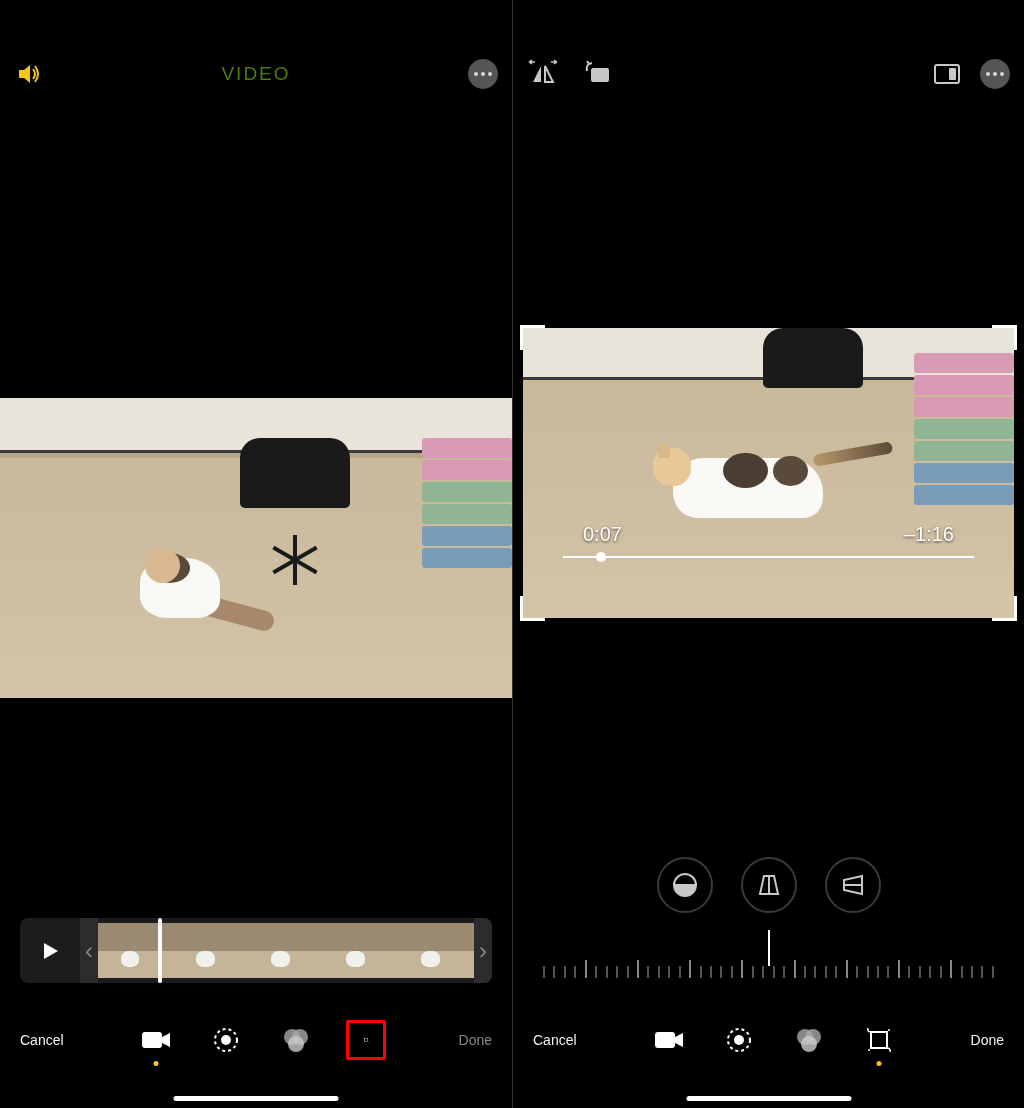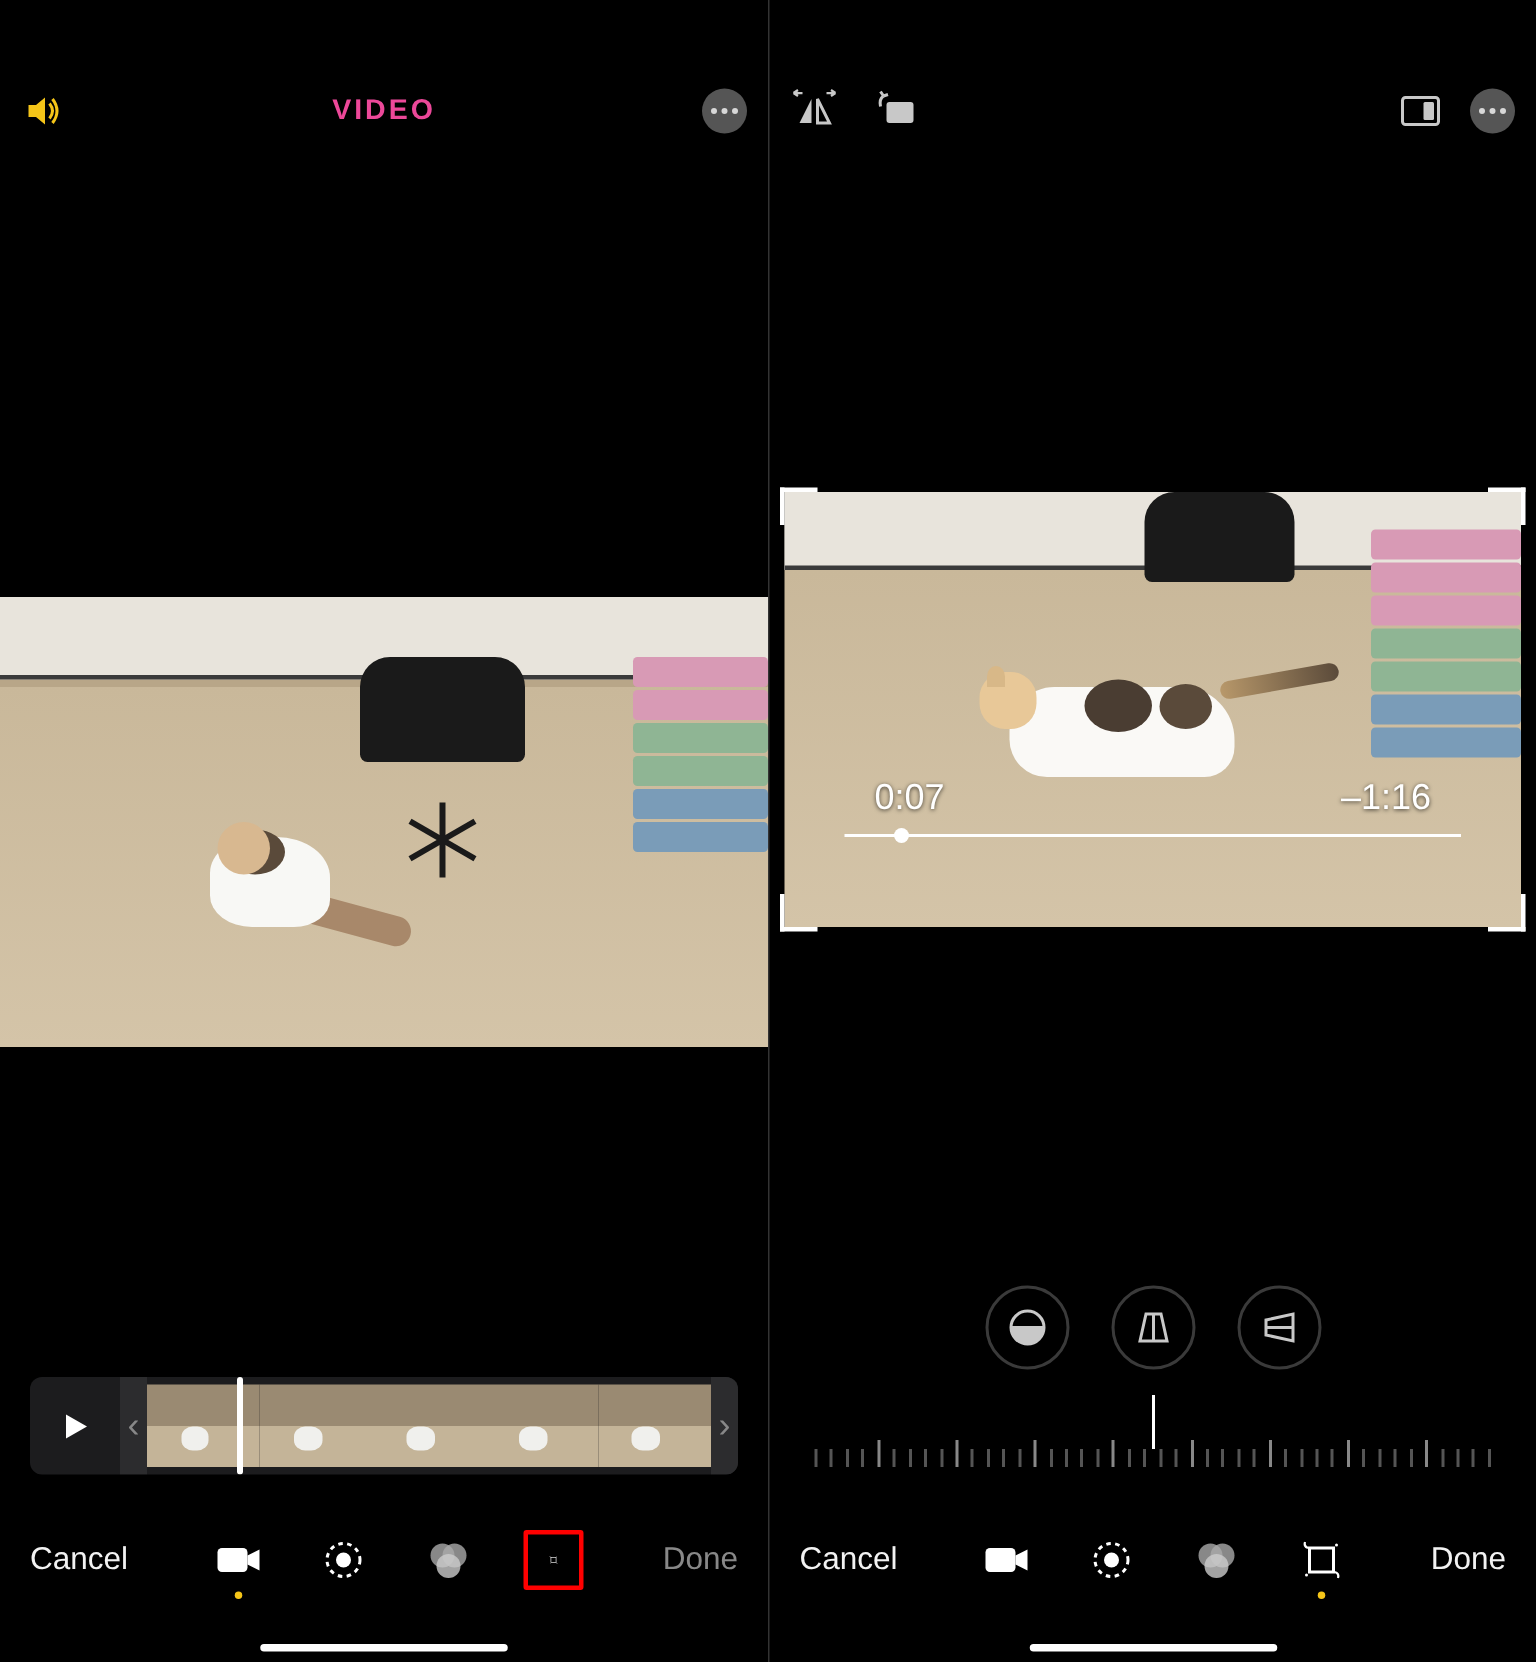--- a/index.html
+++ b/index.html
@@ -36,23 +36,23 @@
       display: flex;
       gap: 24px;
       align-items: center;
     }
     .topbar-group-right {
       display: flex;
       gap: 20px;
       align-items: center;
     }
     .title-label {
-      color: #ec4899;
+      color: #4d7c0f;
       font-size: 19px;
-      font-weight: 700;
+      font-weight: 400;
       letter-spacing: 2px;
     }
     .sound-icon {
       width: 30px;
       height: 30px;
       display: flex;
       align-items: center;
       justify-content: center;
     }
     .more-button {
@@ -162,21 +162,21 @@
       align-items: center;
       justify-content: space-between;
       padding: 0 12px;
       position: absolute;
       bottom: 18px;
       left: 0;
       right: 0;
     }
     .cancel-btn, .done-btn {
       color: #f2f2f2;
-      font-size: 21px;
+      font-size: 14px;
       background: none;
       border: none;
       padding: 8px;
     }
     .done-btn { color: #888; }
     .done-btn-right { color: #f2f2f2; }
     .tool-icons {
       display: flex;
       gap: 30px;
       align-items: center;
@@ -239,21 +239,21 @@
     .chair-r { position: absolute; top: 0; left: 220px; width: 160px; height: 150px; }
     .drawers-r { position: absolute; top: 25px; right: 0; width: 100px; height: 160px; }
     .cat-right { position: absolute; top: 110px; left: 130px; width: 220px; height: 100px; }
     .cat-body-r { position: absolute; top: 20px; left: 20px; width: 150px; height: 60px; background: #faf9f6; border-radius: 30px 35px 20px 25px; }
     .cat-spot-r1 { position: absolute; top: 15px; left: 70px; width: 45px; height: 35px; background: #4a3d32; border-radius: 50%; }
     .cat-spot-r2 { position: absolute; top: 18px; left: 120px; width: 35px; height: 30px; background: #5a4a3a; border-radius: 50%; }
     .cat-tail-r { position: absolute; top: 10px; left: 160px; width: 80px; height: 12px; background: linear-gradient(to right, #b8986a, #5a4a3a); border-radius: 10px; transform: rotate(-10deg); }
     .cat-head-r { position: absolute; top: 10px; left: 0; width: 38px; height: 38px; background: #e8c898; border-radius: 45%; }
     .cat-ear-r { position: absolute; top: 6px; left: 5px; width: 12px; height: 14px; background: #d8b888; border-radius: 50% 50% 0 0; }
     
-    .time-overlay { position: absolute; bottom: 72px; left: 60px; right: 60px; display: flex; justify-content: space-between; color: #fff; font-size: 24px; text-shadow: 0 1px 3px rgba(0,0,0,0.7); }
+    .time-overlay { position: absolute; bottom: 72px; left: 60px; right: 60px; display: flex; justify-content: space-between; color: #fff; font-size: 20px; text-shadow: 0 1px 3px rgba(0,0,0,0.7); }
     .scrubber-line { position: absolute; bottom: 60px; left: 40px; right: 40px; height: 2px; background: #fff; }
     .scrubber-dot { position: absolute; left: 8%; top: -4px; width: 10px; height: 10px; background: #fff; border-radius: 50%; }
     
     .straighten-controls {
       position: absolute;
       bottom: 195px;
       left: 0;
       right: 0;
       display: flex;
       justify-content: center;

